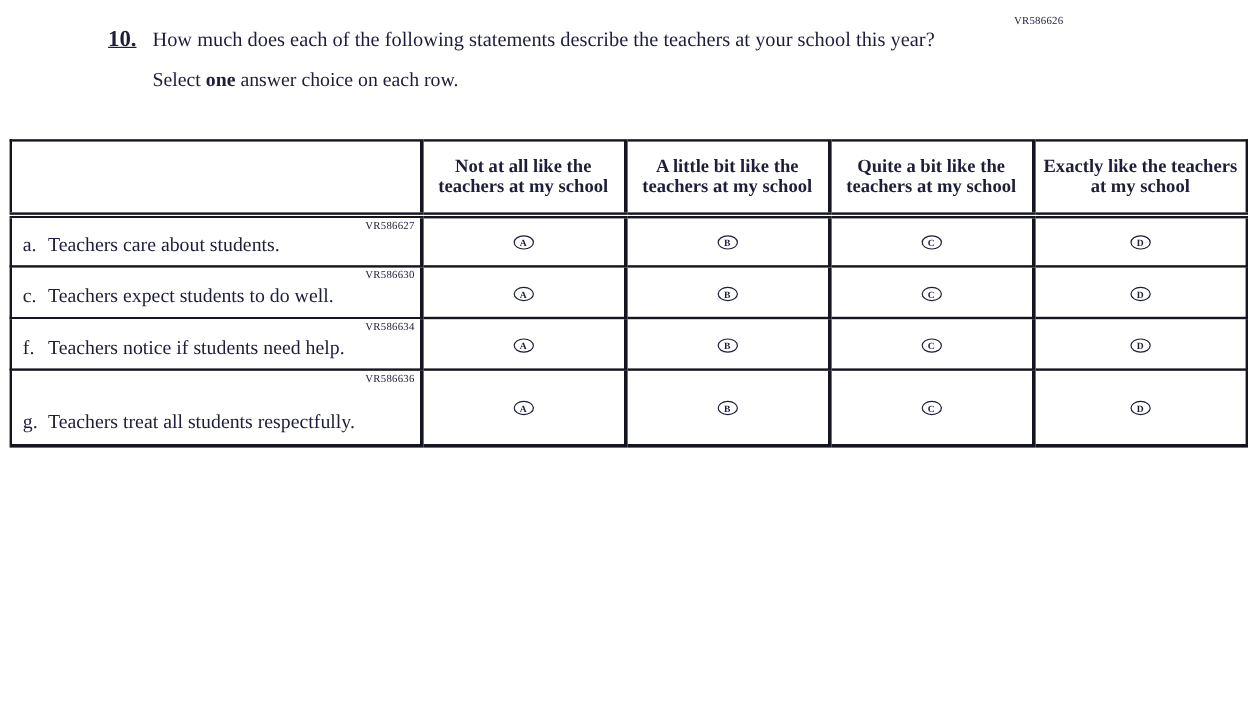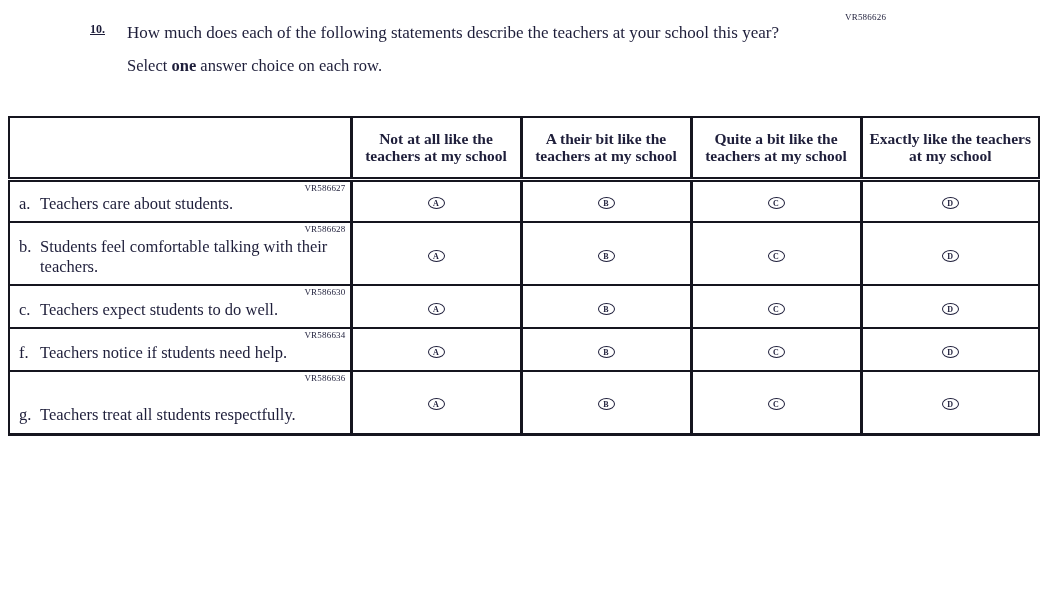--- a/index.html
+++ b/index.html
@@ -25,21 +25,21 @@
   }
   .q-block {
     position: absolute;
     left: 90px;
     top: 22px;
     width: 740px;
   }
   .q-line { display: flex; }
   .q-num {
     font-weight: bold;
-    font-size: 12px;
+    font-size: 19px;
     width: 37px;
     flex: none;
     text-decoration: underline;
   }
   .q-text {
     font-size: 17px;
     width: 680px;
     line-height: 1.25;
   }
   .q-instruction {
@@ -136,52 +136,39 @@
     <col class="c-stmt">
       <col class="c-opt">
       <col class="c-opt">
       <col class="c-opt">
       <col class="c-opt-last">
   </colgroup>
   <thead>
     <tr>
       <th></th>
       <th>Not at all like the teachers at my school</th>
-      <th>A their bit like the teachers at my school</th>
+      <th>A little bit like the teachers at my school</th>
       <th>Quite a bit like the teachers at my school</th>
       <th>Exactly like the teachers at my school</th>
     </tr>
   </thead>
   <tbody>
     <tr class="short">
       <td class="stmt">
         <span class="vr-code">VR586627</span>
         <div class="stmt-line">
             <span class="stmt-letter">a.</span>
             <span class="stmt-text">Teachers care about students.</span>
           </div>
       </td>
       <td class="opt"><span class="bubble">A</span></td>
       <td class="opt"><span class="bubble">B</span></td>
       <td class="opt"><span class="bubble">C</span></td>
       <td class="opt"><span class="bubble">D</span></td>
     </tr>
-    <tr class="tall">
-      <td class="stmt">
-        <span class="vr-code">VR586628</span>
-        <div class="stmt-line">
-            <span class="stmt-letter">b.</span>
-            <span class="stmt-text">Students feel comfortable talking with their teachers.</span>
-          </div>
-      </td>
-      <td class="opt"><span class="bubble">A</span></td>
-      <td class="opt"><span class="bubble">B</span></td>
-      <td class="opt"><span class="bubble">C</span></td>
-      <td class="opt"><span class="bubble">D</span></td>
-    </tr>
     <tr class="short">
       <td class="stmt">
         <span class="vr-code">VR586630</span>
         <div class="stmt-line">
             <span class="stmt-letter">c.</span>
             <span class="stmt-text">Teachers expect students to do well.</span>
           </div>
       </td>
       <td class="opt"><span class="bubble">A</span></td>
       <td class="opt"><span class="bubble">B</span></td>

